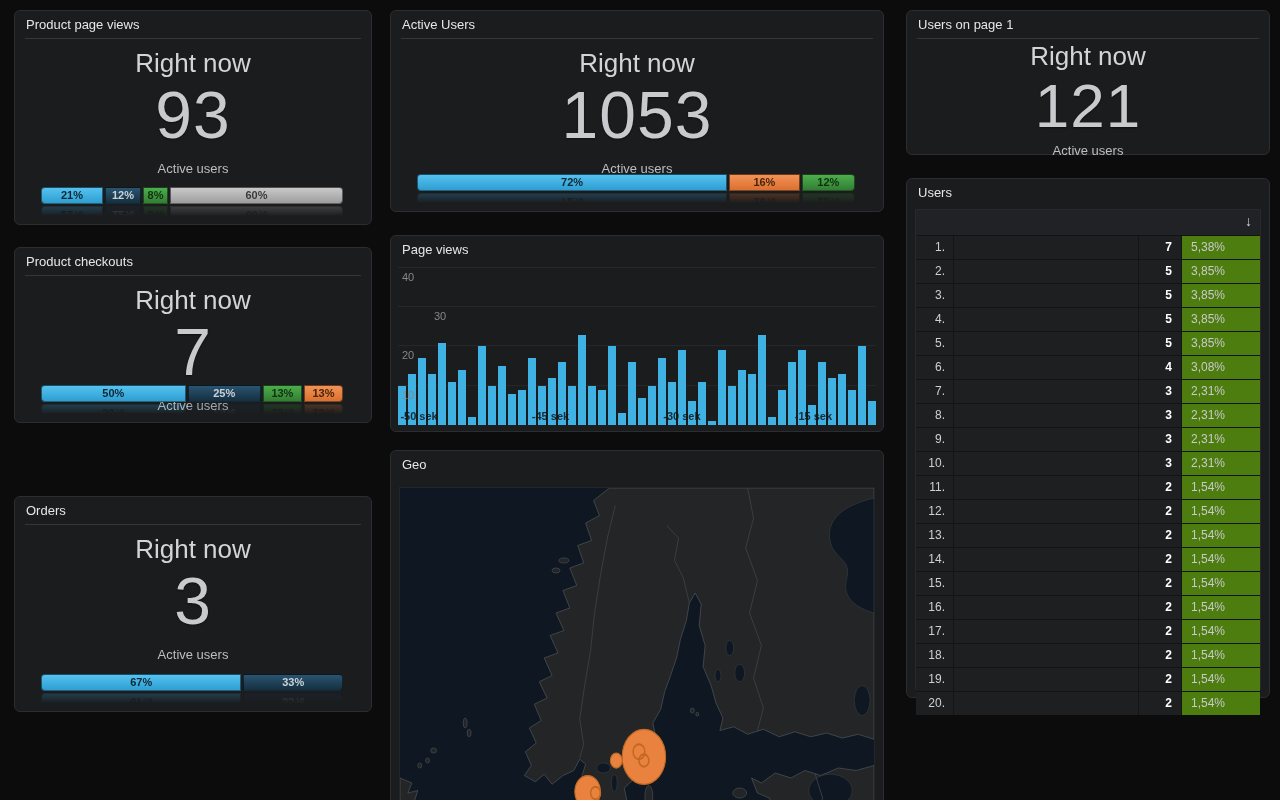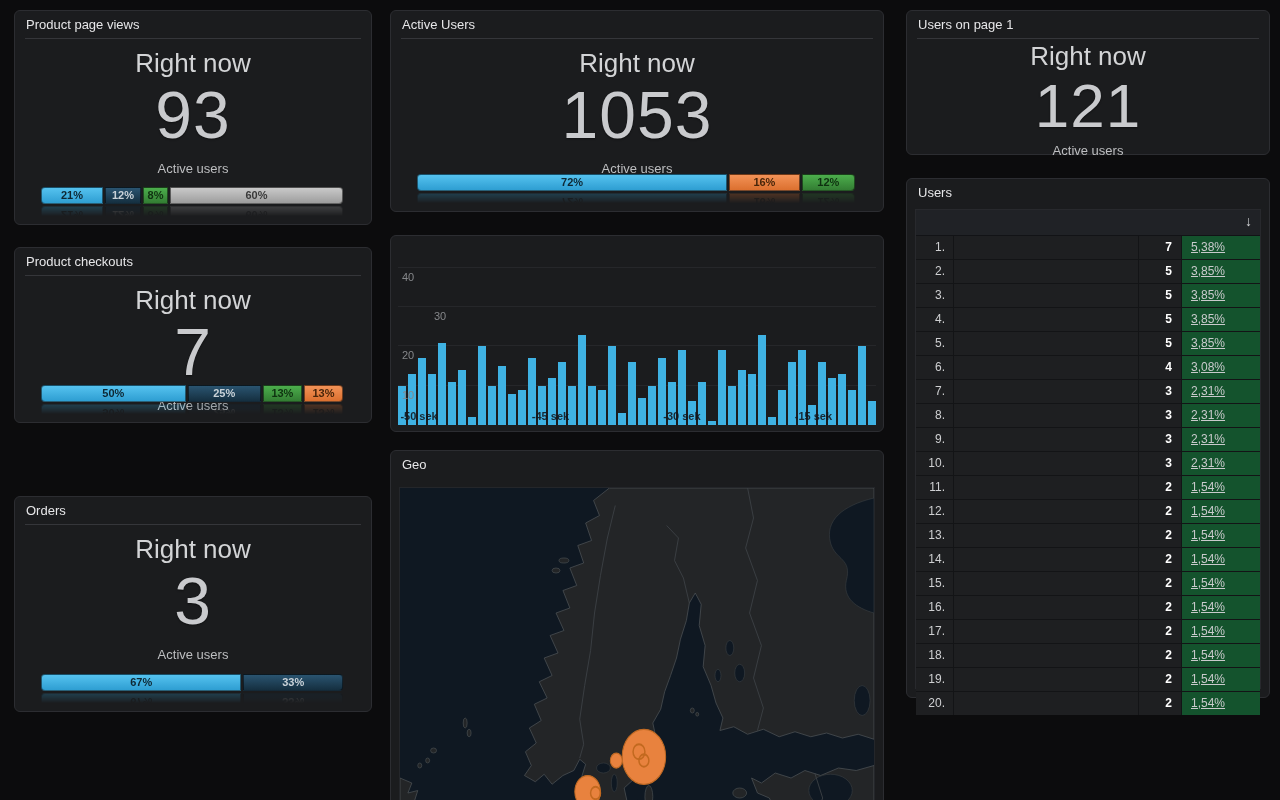--- a/index.html
+++ b/index.html
@@ -57,21 +57,21 @@
   .tablewrap{position:absolute;left:8px;right:8px;top:30px;bottom:8px;border:1px solid #28292d;}
   .thead{height:25px;background:#202226;border-bottom:1px solid #121316;position:relative;cursor:pointer;}
   .thead .sort{position:absolute;right:8px;top:3px;font-size:14px;color:#d2d3d5;}
   .trow{display:grid;grid-template-columns:38px 1fr 44px 78px;height:23px;line-height:23px;
         background:#1e1f21;border-bottom:1px solid #131416;font-size:12px;}
   .trow:last-child{border-bottom:none;}
   .c-idx{color:#cfd0d2;text-align:right;padding-right:8px;border-right:1px solid #131416;}
   .c-name{color:#cfd0d2;padding-left:8px;overflow:hidden;}
   .c-count{color:#ffffff;font-weight:bold;text-align:right;padding-right:9px;
            border-left:1px solid #131416;border-right:1px solid #131416;}
-  .c-pct{color:#c9cacc;padding-left:9px;background:#14532d;text-decoration:underline;}
+  .c-pct{color:#c9cacc;padding-left:9px;background:#4d7c0f;}
 </style>
 </head>
 <body>
 
 <div id="stage">
 
   <div class="panel" style="left:14px;top:10px;width:358px;height:215px">
     <div class="panel-title">Product page views</div>
     <div class="title-sep"></div>
     <div class="ss">
@@ -147,20 +147,21 @@
         </div>
       <div class="dist reflect">
           <div class="seg seg-blue" style="flex: 72 1 0%;">72%</div>
           <div class="seg seg-orange" style="flex: 16 1 0%;">16%</div>
           <div class="seg seg-green" style="flex: 12 1 0%;">12%</div>
         </div>
     </div>
   </div>
 
   <div class="panel" style="left:390px;top:235px;width:494px;height:197px">
+    <div class="panel-title">Page views</div>
     <div class="plot" id="pv-plot">
         <div class="gridline" style="bottom: 24.3902%;"></div>
         <div class="ytick" style="bottom: calc(24.3902% - 15px);">10</div>
         <div class="gridline" style="bottom: 48.7805%;"></div>
         <div class="ytick" style="bottom: calc(48.7805% - 15px);">20</div>
         <div class="gridline" style="bottom: 73.1707%;"></div>
         <div class="ytick" style="bottom: calc(73.1707% - 15px); margin-left: 32px;">30</div>
         <div class="gridline" style="bottom: 97.561%;"></div>
         <div class="ytick" style="bottom: calc(97.561% - 15px);">40</div>
         <div class="bars">

